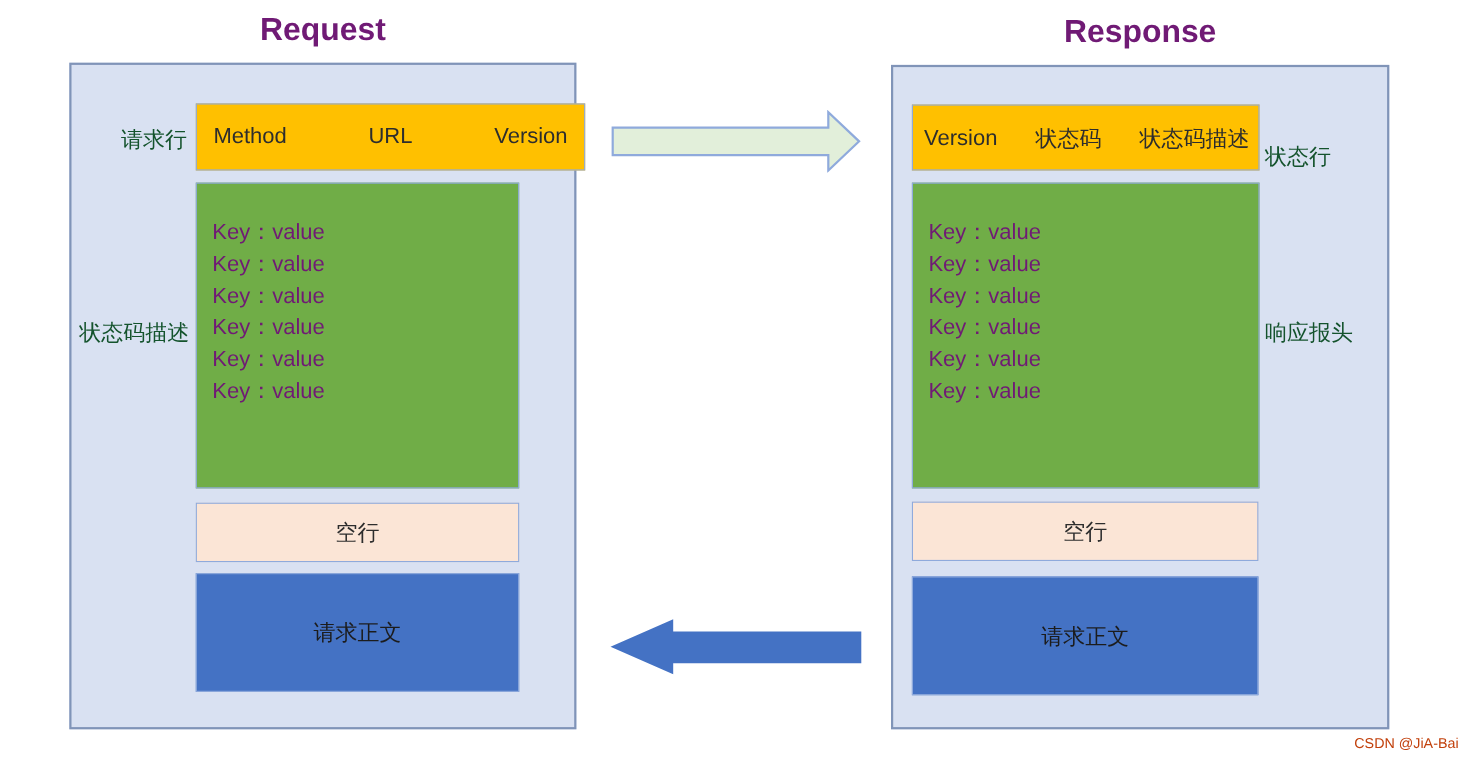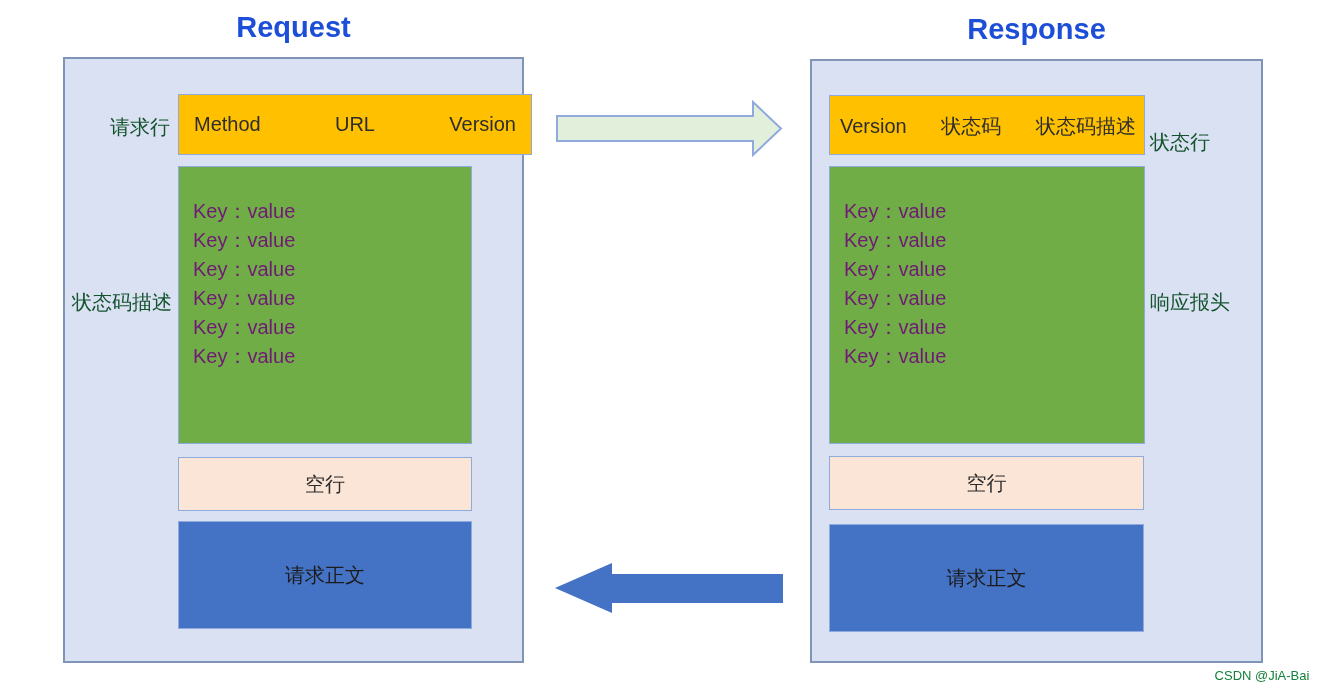--- a/index.html
+++ b/index.html
@@ -1,19 +1,19 @@
 <!DOCTYPE html>
 <html><head>
 <meta charset="utf-8">
 <style>
   html,body{margin:0;padding:0;background:#ffffff;}
   body{font-family:"Liberation Sans","DejaVu Sans",sans-serif;color:#2f2f2f;}
   .canvas{position:relative;width:1330px;height:688px;background:#ffffff;overflow:hidden;}
 
-  .diagram-title{position:absolute;font-size:29px;font-weight:bold;color:#1d4ed8;text-align:center;}
+  .diagram-title{position:absolute;font-size:29px;font-weight:bold;color:#701a75;text-align:center;}
   .title-request{left:63px;top:11px;width:461px;}
   .title-response{left:810px;top:13px;width:453px;}
 
   .panel{position:absolute;border:2px solid #8094b8;box-sizing:border-box;}
   .panel-request{left:63px;top:57px;width:461px;height:606px;}
   .panel-response{left:810px;top:59px;width:453px;height:604px;}
 
   .box{position:absolute;border:1.5px solid #8faadc;box-sizing:border-box;font-size:20px;color:#2d2d2d;}
   .box-center{display:flex;align-items:center;justify-content:center;}
 
@@ -36,21 +36,21 @@
   .side-label{position:absolute;font-size:20px;color:#14532d;white-space:nowrap;}
   .lbl-req-line{left:0;top:55px;width:105px;text-align:right;}
   .lbl-req-headers{left:0;top:230px;width:107px;text-align:right;}
   .lbl-res-status{left:338px;top:32px;margin-top:36px;}
   .lbl-res-headers{left:338px;top:228px;}
 
   .arrow{position:absolute;}
   .arrow-top{left:555px;top:100px;}
   .arrow-bottom{left:554px;top:562px;}
 
-  .watermark{position:absolute;left:1198px;top:668px;width:128px;font-size:13px;color:#15803d;text-align:center;}
+  .watermark{position:absolute;left:1198px;top:668px;width:128px;font-size:13px;color:#c2410c;text-align:right;}
 </style>
 </head>
 <body>
 
 <div class="canvas">
 
   <div class="diagram-title title-request">Request</div>
   <div class="diagram-title title-response">Response</div>
 
   <div class="panel panel-request" style="background-color: rgb(217, 225, 242);">

